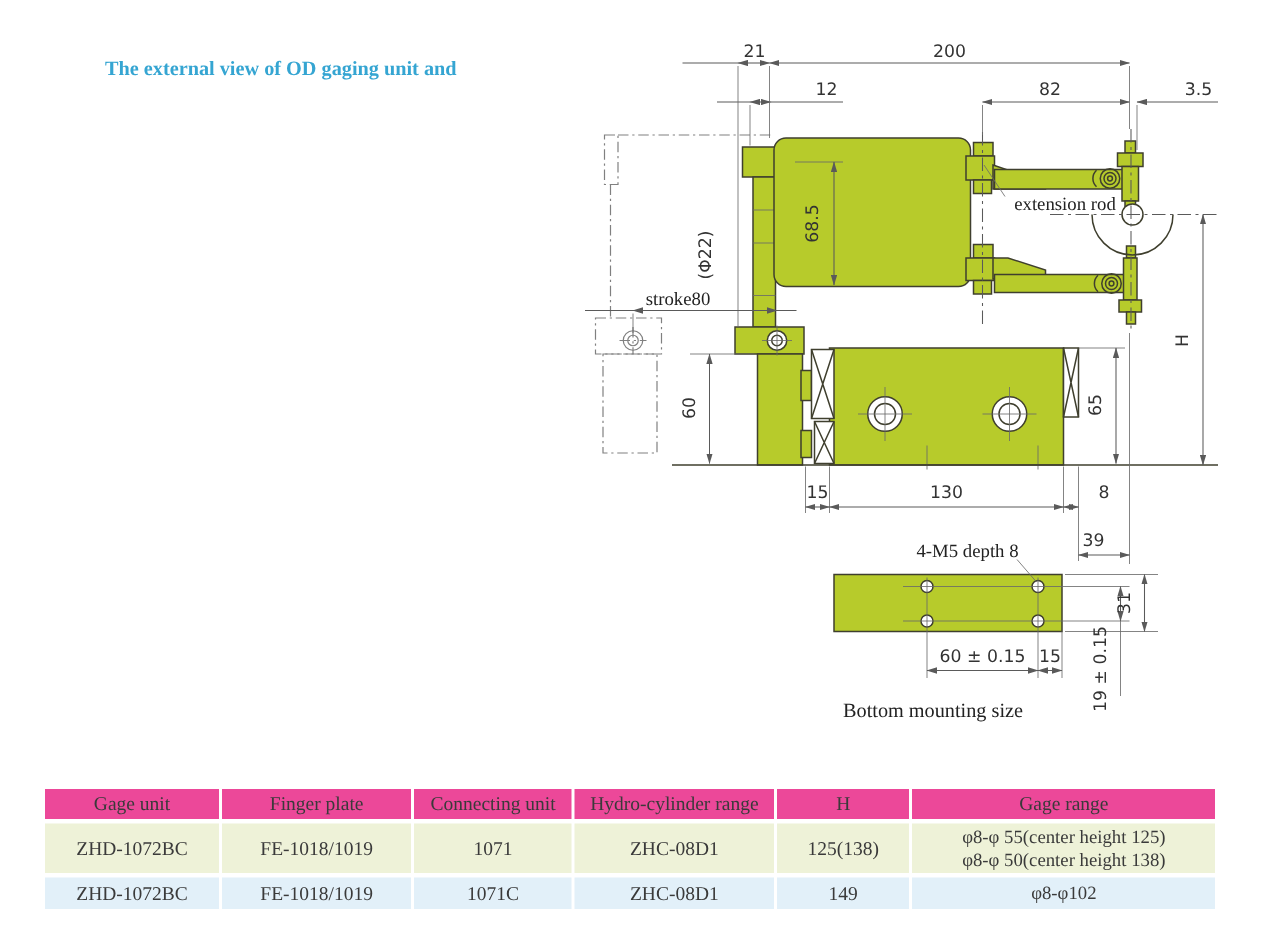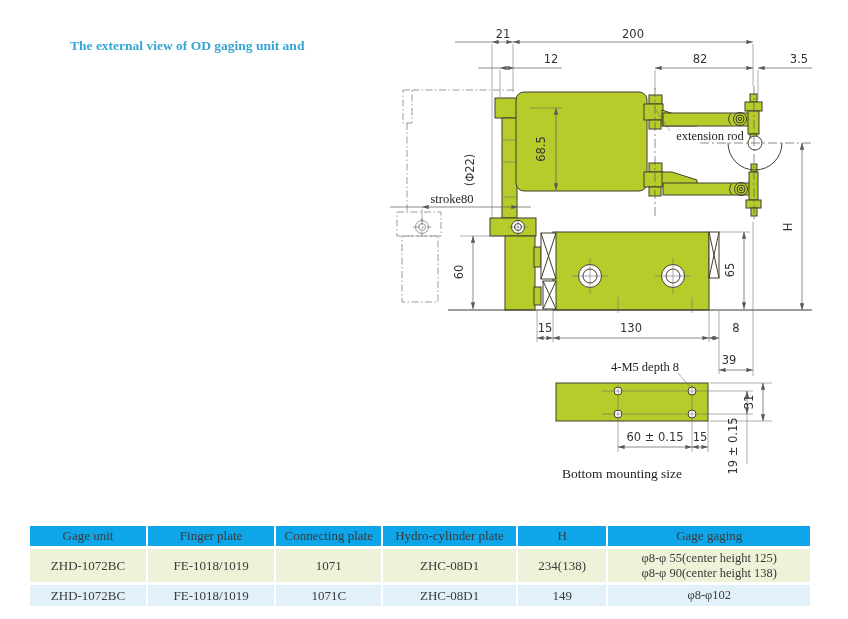--- a/index.html
+++ b/index.html
@@ -21,21 +21,21 @@
   .cl     { stroke:#5a5a5a; stroke-width:0.7; fill:none; stroke-dasharray:9 3 2 3; }
   .ph     { stroke:#808080; stroke-width:0.8; fill:none; stroke-dasharray:7 2.5 1.5 2.5; }
   .phs    { stroke:#808080; stroke-width:0.8; fill:#fff; }
   text.dim-t { font:11.5px "DejaVu Sans", sans-serif; fill:#333; }
   text.ann   { font:12.5px "Liberation Serif", serif; fill:#222; }
   text.cap   { font:13.5px "Liberation Serif", serif; fill:#222; }
 
   
   table.spec { position:absolute; left:28px; top:523px; border-collapse:separate;
                border-spacing:2px 3px; font-size:13px; color:#3a3a3a; table-layout:fixed; }
-  table.spec th { background:#0ea5e9; font-weight:normal; height:20px; padding:0 2px;margin-top:30px; }
+  table.spec th { background:#ec4899; font-weight:normal; height:20px; padding:0 2px;margin-top:30px; }
   table.spec td { padding:0 12px; }
   tr.r1 td { background:#eef2d8; height:33px; }
   tr.r2 td { background:#e2f0f9; height:21px; }
   td,th { text-align:center; vertical-align:middle; overflow:hidden; }
   .range { font-size:12.5px; line-height:15px;text-align:center; }
 </style>
 </head>
 <body>
 
 <div class="page">
@@ -211,34 +211,34 @@
         <col style="width:127px">
         <col style="width:106px">
       <col style="width:134px">
         <col style="width:89px">
         <col style="width:204px">
     </colgroup>
     <tbody>
         <tr>
       <th>Gage unit</th>
       <th>Finger plate</th>
-      <th>Connecting plate</th>
-      <th>Hydro-cylinder plate</th>
+      <th>Connecting unit</th>
+      <th>Hydro-cylinder range</th>
       <th>H</th>
-      <th>Gage gaging</th>
+      <th>Gage range</th>
     </tr>
     <tr class="r1">
       <td>ZHD-1072BC</td>
       <td>FE-1018/1019</td>
       <td>1071</td>
       <td>ZHC-08D1</td>
-      <td>234(138)</td>
+      <td>125(138)</td>
       <td class="range">
         <div>φ8-φ 55(center height 125)</div>
-        <div>φ8-φ 90(center height 138)</div>
+        <div>φ8-φ 50(center height 138)</div>
       </td>
     </tr>
     <tr class="r2">
       <td>ZHD-1072BC</td>
       <td>FE-1018/1019</td>
       <td>1071C</td>
       <td>ZHC-08D1</td>
       <td>149</td>
       <td class="range">
         <div>φ8-φ102</div>

